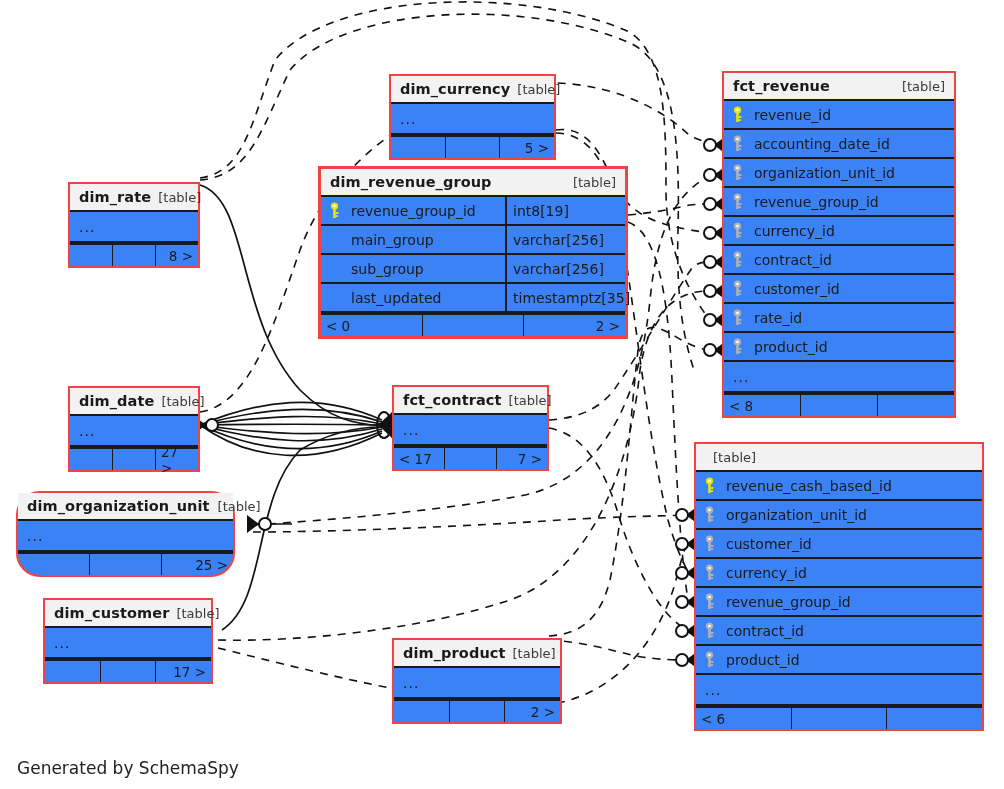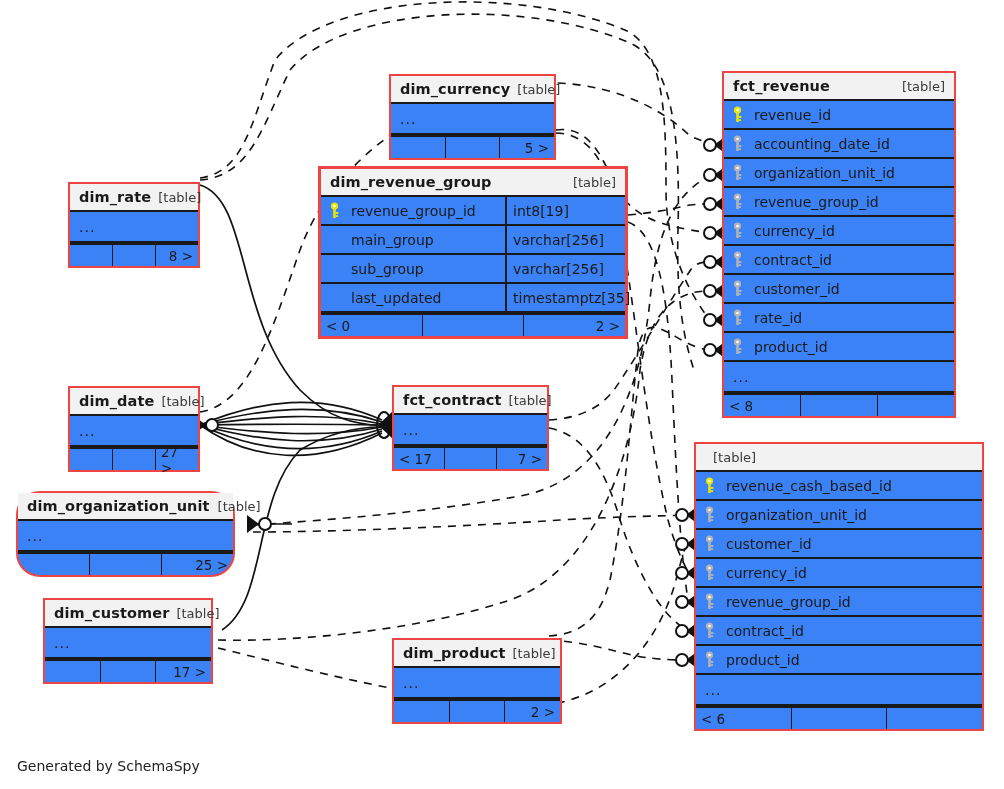--- a/index.html
+++ b/index.html
@@ -72,21 +72,21 @@
     border-right:1.5px solid #1a1a1a;
     box-sizing:border-box;
     padding:0 5px;
   }
   .fcell:last-child{border-right:none;}
   .fcell.l{justify-content:flex-start;}
   .fcell.r{justify-content:flex-end;}
 
   #credit{
     position:absolute;left:17px;top:758px;
-    font-size:14px;color:#222;
+    font-size:17px;color:#222;
   }
 </style>
 </head>
 <body>
 
 <div id="canvas">
 
   <svg id="edges" viewBox="0 0 1004 789" xmlns="http://www.w3.org/2000/svg">
     <defs>
       <g id="crow">

